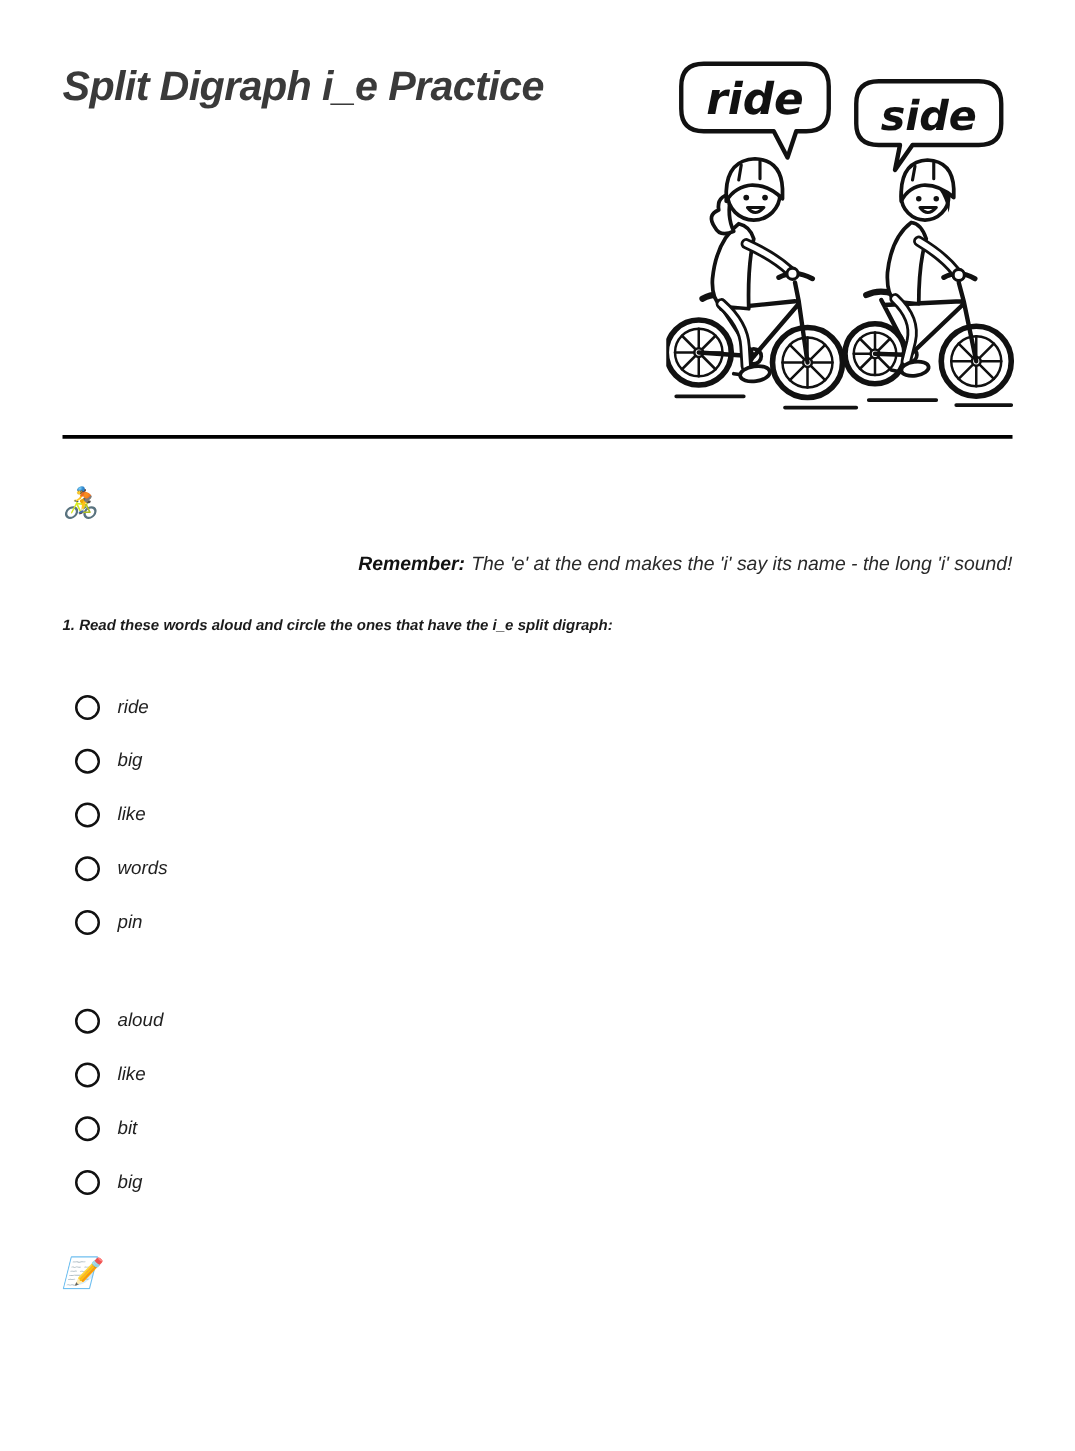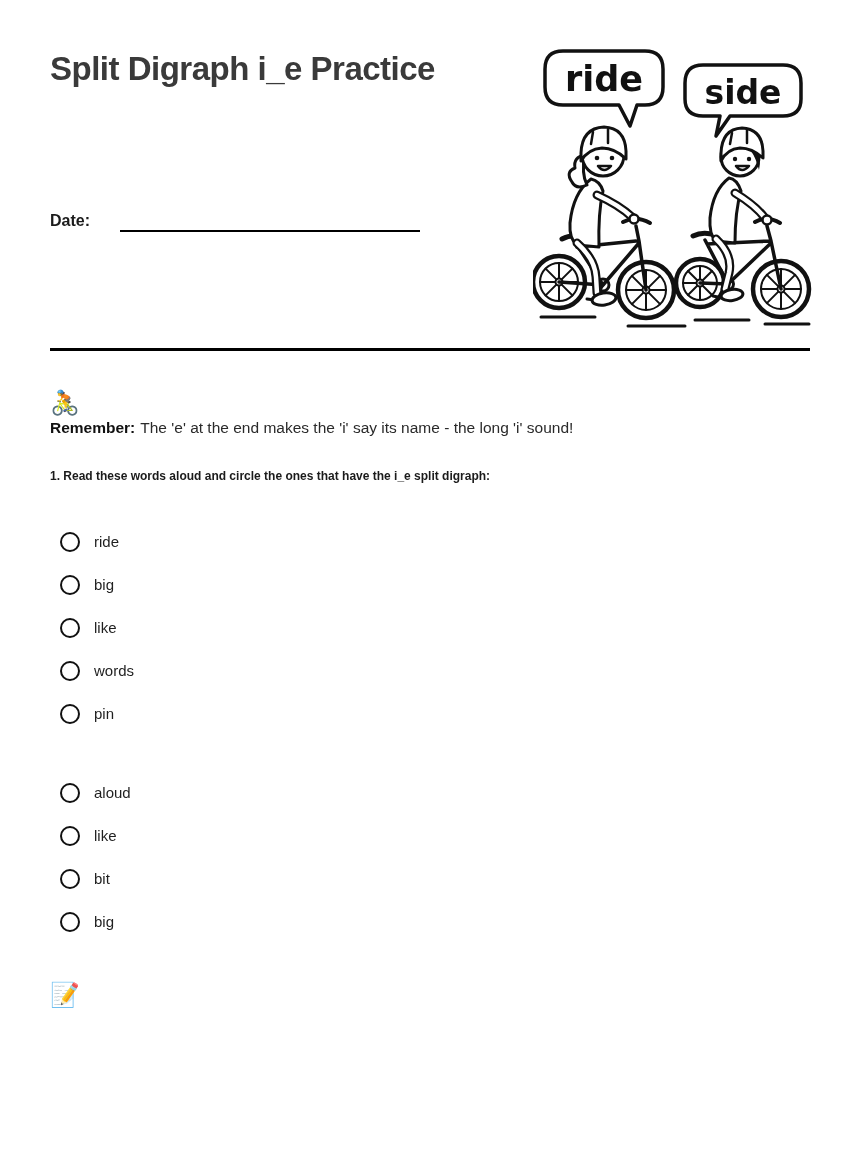--- a/index.html
+++ b/index.html
@@ -5,20 +5,21 @@
   * { box-sizing: border-box; margin: 0; padding: 0; }
   html, body { background: #ffffff; }
   .page {
     position: relative;
     width: 860px;
     height: 1161px;
     background: #ffffff;
     font-family: "Liberation Sans", "DejaVu Sans", sans-serif;
     color: #222222;
     overflow: hidden;
+    font-style: italic;
   }
   
   .header { position: relative; height: 351px; }
   .doc-title {
     position: absolute;
     left: 50px; top: 46px;
     width: 440px;
     font-size: 33px;
     font-weight: 700;
     line-height: 45px;
@@ -43,21 +44,21 @@
   }
   
   .content { padding: 0 50px; }
   .section-heading {
     margin-top: 37px;
     font-size: 23px; font-weight: 700; color: #3b3b3b;
     line-height: 30px;
     display: flex; align-items: center; gap: 10px;
   }
   .section-heading .emoji { font-size: 24px; line-height: 30px; }
-  .remember { font-size: 15.5px; line-height: 20px; color: #2a2a2a; }
+  .remember { margin-top: 24px; font-size: 15.5px; line-height: 20px; color: #2a2a2a; text-align: right; }
   .remember .bold-label { font-weight: 700; color: #111; margin-right: 5px; }
   .prompt {
     font-size: 12px; font-weight: 700; color: #1b1b1b; line-height: 20px;
   }
   .prompt.q1 { margin-top: 28px; }
   .prompt.q2 { margin-top: 40px; }
   ul.options { list-style: none; }
   ul.options.first { margin-top: 34px; }
   ul.options.second { margin-top: 36px; }
   li.option-row {
@@ -82,24 +83,20 @@
 </style>
 </head>
 <body>
 
 <div class="page">
 
   <div class="header">
     <h1 class="doc-title">Split Digraph i_e Practice</h1>
 
 
-    <div class="field-row date">
-      <span class="field-label">Date:</span>
-      <span class="field-line"></span>
-    </div>
 
     <svg class="illustration" viewBox="0 0 282 285" width="282" height="285" aria-hidden="true">
 
       <g stroke="#111" stroke-width="3" stroke-linecap="round" fill="none">
         <path d="M8,272 H62 M95,281 H152 M162,275 H216 M232,279 H276"></path>
       </g>
 
       <g stroke="#111" fill="none" stroke-linecap="round" stroke-linejoin="round">
         <circle cx="26" cy="237" r="26" stroke-width="4.5"></circle>
         <circle cx="26" cy="237" r="19" stroke-width="2"></circle>

